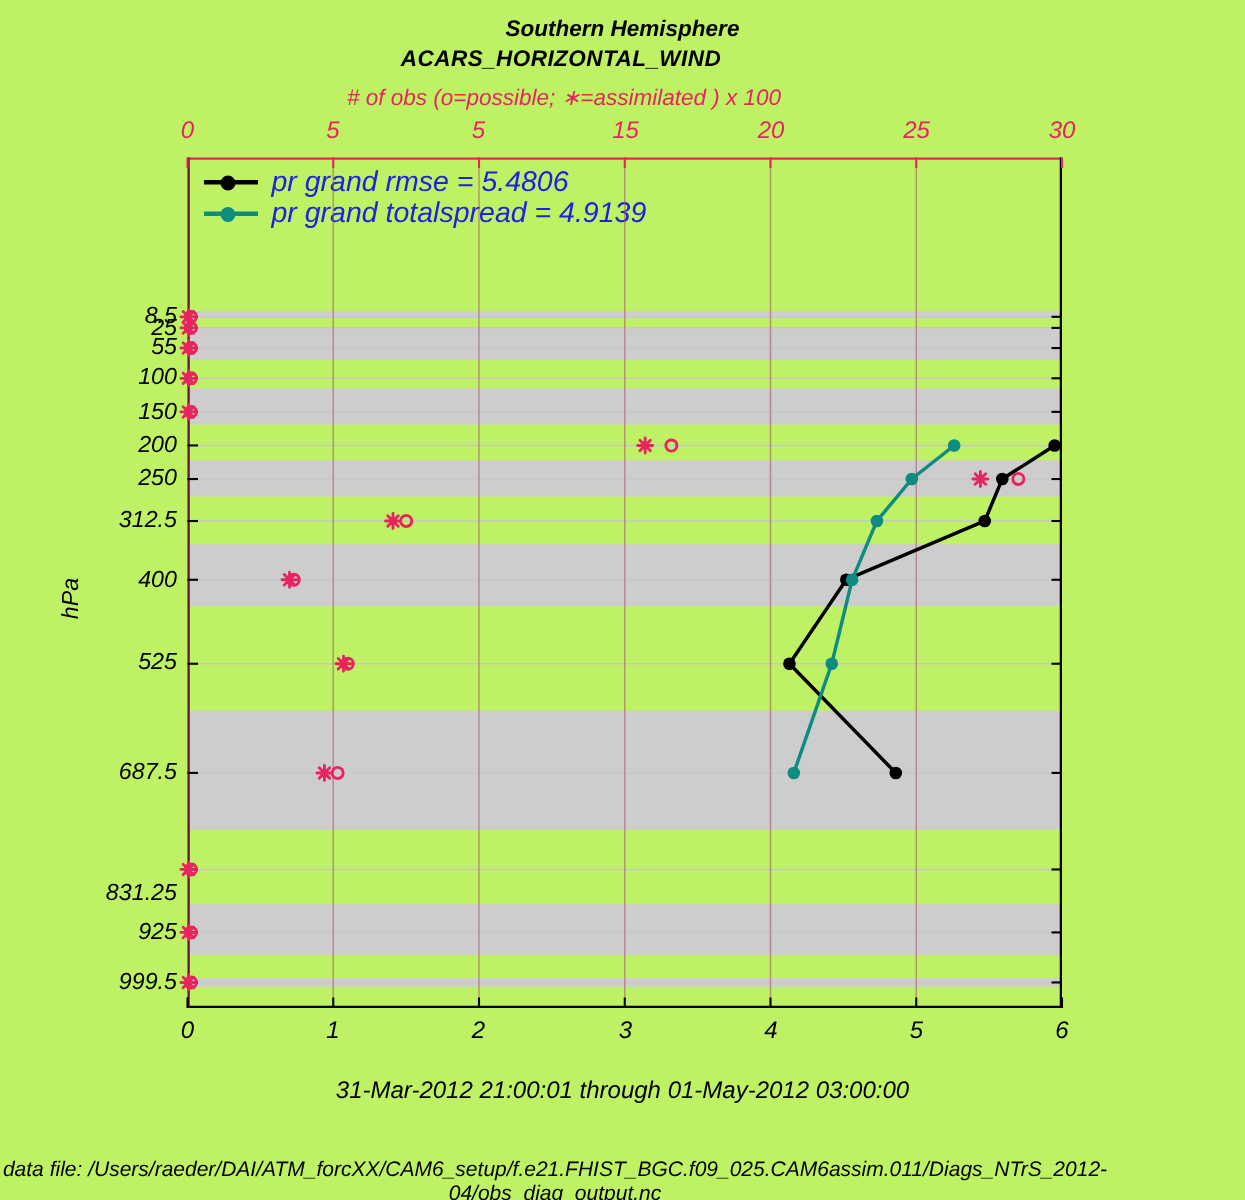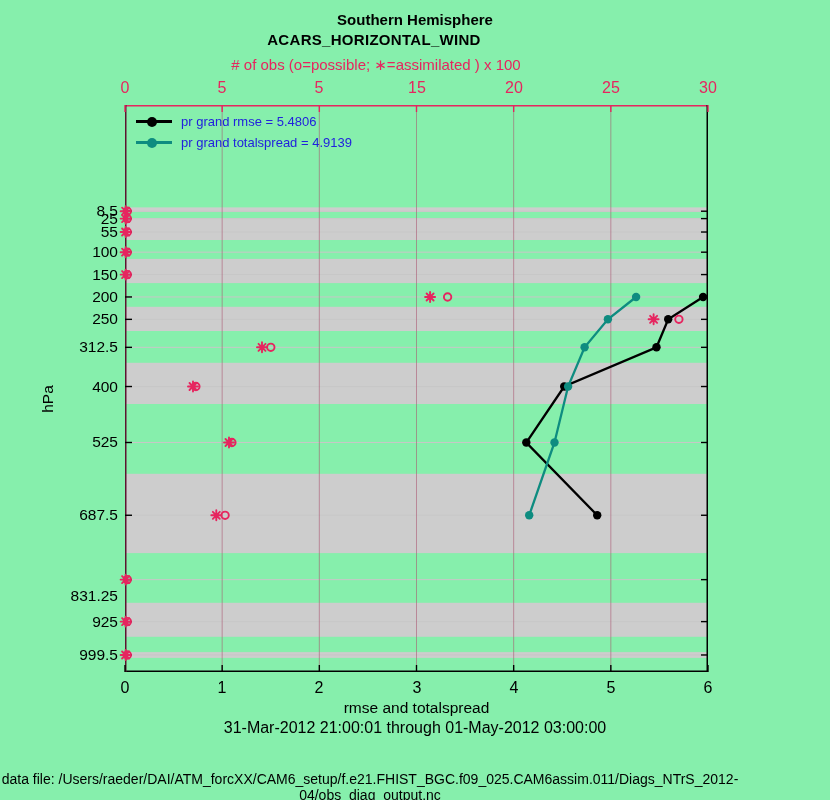--- a/index.html
+++ b/index.html
@@ -1,34 +1,34 @@
 <!DOCTYPE html>
 <html><head>
 <meta charset="utf-8">
 <style>
   html,body{margin:0;padding:0;background:#ffffff;}
-  .fig{position:relative;width:830px;height:800px;background:#86efac;
-       font-family:"Liberation Sans", sans-serif;overflow:hidden;}
+  .fig{position:relative;width:830px;height:800px;background:#bef264;
+       font-family:"Liberation Sans", sans-serif;overflow:hidden;font-style:italic;}
   .abs{position:absolute;}
   .title1{top:11px;left:0;width:830px;text-align:center;font-weight:bold;font-size:15px;color:#000;}
   .title2{top:31px;left:0;width:748px;text-align:center;font-weight:bold;font-size:15px;color:#000;letter-spacing:.3px;}
   .obslabel{top:56px;left:0;width:752px;text-align:center;font-size:15px;}
   .toptick{top:79px;width:60px;text-align:center;font-size:16px;}
   .bottick{top:679px;width:60px;text-align:center;font-size:16px;color:#000;}
   .ytick{height:18px;line-height:18px;width:92px;text-align:right;font-size:15.5px;color:#000;}
   .ylab{top:390px;left:8px;width:80px;text-align:center;font-size:15.5px;color:#000;
         transform:rotate(-90deg);transform-origin:center;}
   .xlab{top:699px;left:125px;width:583px;text-align:center;font-size:15.5px;color:#000;}
   .subtitle{top:719px;left:0;width:830px;text-align:center;font-size:16px;color:#000;}
   .footer{top:771px;left:0;width:740px;text-align:center;font-size:14px;color:#000;}
   .legend{top:111px;left:136px;}
   .legrow{display:flex;align-items:center;height:21px;}
   .legline{position:relative;width:36px;height:3px;}
   .legdot{position:absolute;left:11px;top:-3.5px;width:10px;height:10px;border-radius:50%;}
-  .legtext{margin-left:9px;font-size:13px;}
+  .legtext{margin-left:9px;font-size:19px;}
   svg{display:block;overflow:visible;}
 </style>
 </head>
 <body>
 
 <div class="fig">
   <div class="abs title1">Southern Hemisphere</div>
   <div class="abs title2">ACARS_HORIZONTAL_WIND</div>
   <div class="abs obslabel" id="obslabel" style="color: rgb(230, 37, 95);"># of obs (o=possible; ∗=assimilated ) x 100</div>
 
@@ -191,16 +191,15 @@
       <div class="abs ytick" style="left:26px;top:310px;">250</div>
       <div class="abs ytick" style="left:26px;top:338px;">312.5</div>
       <div class="abs ytick" style="left:26px;top:378px;">400</div>
       <div class="abs ytick" style="left:26px;top:433px;">525</div>
       <div class="abs ytick" style="left:26px;top:506px;">687.5</div>
       <div class="abs ytick" style="left:26px;top:571px;margin-top:16px;">831.25</div>
       <div class="abs ytick" style="left:26px;top:613px;">925</div>
       <div class="abs ytick" style="left:26px;top:646px;">999.5</div>
     </div>
 
-  <div class="abs xlab">rmse and totalspread</div>
   <div class="abs subtitle">31-Mar-2012 21:00:01 through 01-May-2012 03:00:00</div>
   <div class="abs footer">data file: /Users/raeder/DAI/ATM_forcXX/CAM6_setup/f.e21.FHIST_BGC.f09_025.CAM6assim.011/Diags_NTrS_2012-04/obs_diag_output.nc</div>
 </div>
 
 </body></html>

